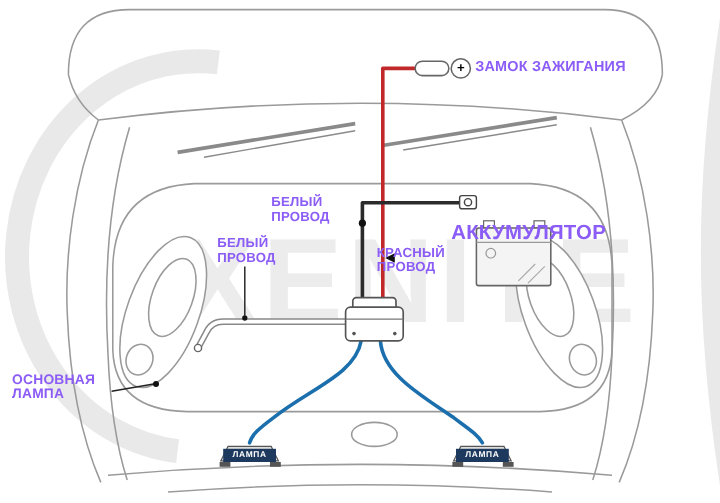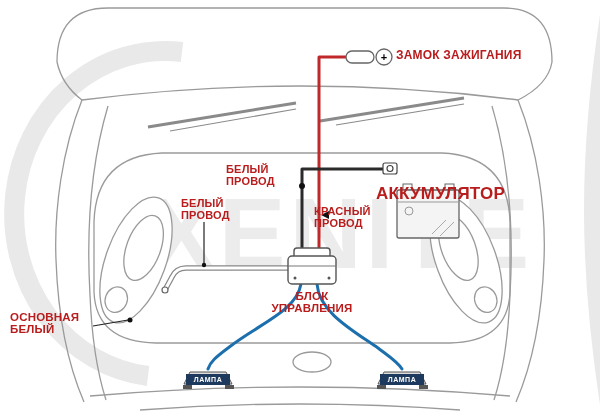--- a/index.html
+++ b/index.html
@@ -1,19 +1,19 @@
 <!DOCTYPE html>
 <html><head>
 <meta charset="utf-8">
 <style>
   html,body{margin:0;padding:0;background:#fff;}
   .stage{position:relative;width:600px;height:419px;background:#ffffff;overflow:hidden;
          font-family:"Liberation Sans",sans-serif;}
   .stage svg{position:absolute;left:0;top:0;}
-  .lbl{position:absolute;font-weight:bold;font-size:11px;line-height:11.5px;color:#b91c1c;
+  .lbl{position:absolute;font-weight:bold;font-size:11px;line-height:11.5px;color:#8b5cf6;
        white-space:pre-line;letter-spacing:0.2px;}
   .lbl.big{font-size:12px;}
   .lamp-tag{position:absolute;width:44px;height:11px;background:#1d3a5e;color:#fff;
             font-weight:bold;font-size:7px;line-height:11px;text-align:center;letter-spacing:0.5px;}
   .plus{position:absolute;left:377px;top:50px;width:14px;height:14px;text-align:center;
         font-weight:bold;font-size:11px;line-height:14px;color:#000;}
   svg text{font-family:"Liberation Sans",sans-serif;}
 </style>
 </head>
 <body>
@@ -121,22 +121,20 @@
 ПРОВОД</div>
 
   <div class="lbl" style="left:376px;top:188px;font-size:17px;">АККУМУЛЯТОР</div>
 
   <div class="lbl" style="left:181px;top:198px;">БЕЛЫЙ
 ПРОВОД</div>
 
   <div class="lbl" style="left:314px;top:206px;">КРАСНЫЙ
 ПРОВОД</div>
 
-  <div class="lbl" style="left:254px;top:291px;width:116px;text-align:center;font-size:11.5px;">БЛОК
-УПРАВЛЕНИЯ</div>
 
   <div class="lbl" style="left:10px;top:312px;font-size:11.5px;">ОСНОВНАЯ
-БЕЛЫЙ</div>
+ЛАМПА</div>
 
   <div class="lamp-tag" style="left:186px;top:374px;">ЛАМПА</div>
 
   <div class="lamp-tag" style="left:380px;top:374px;">ЛАМПА</div>
 </div>
 
 </body></html>

